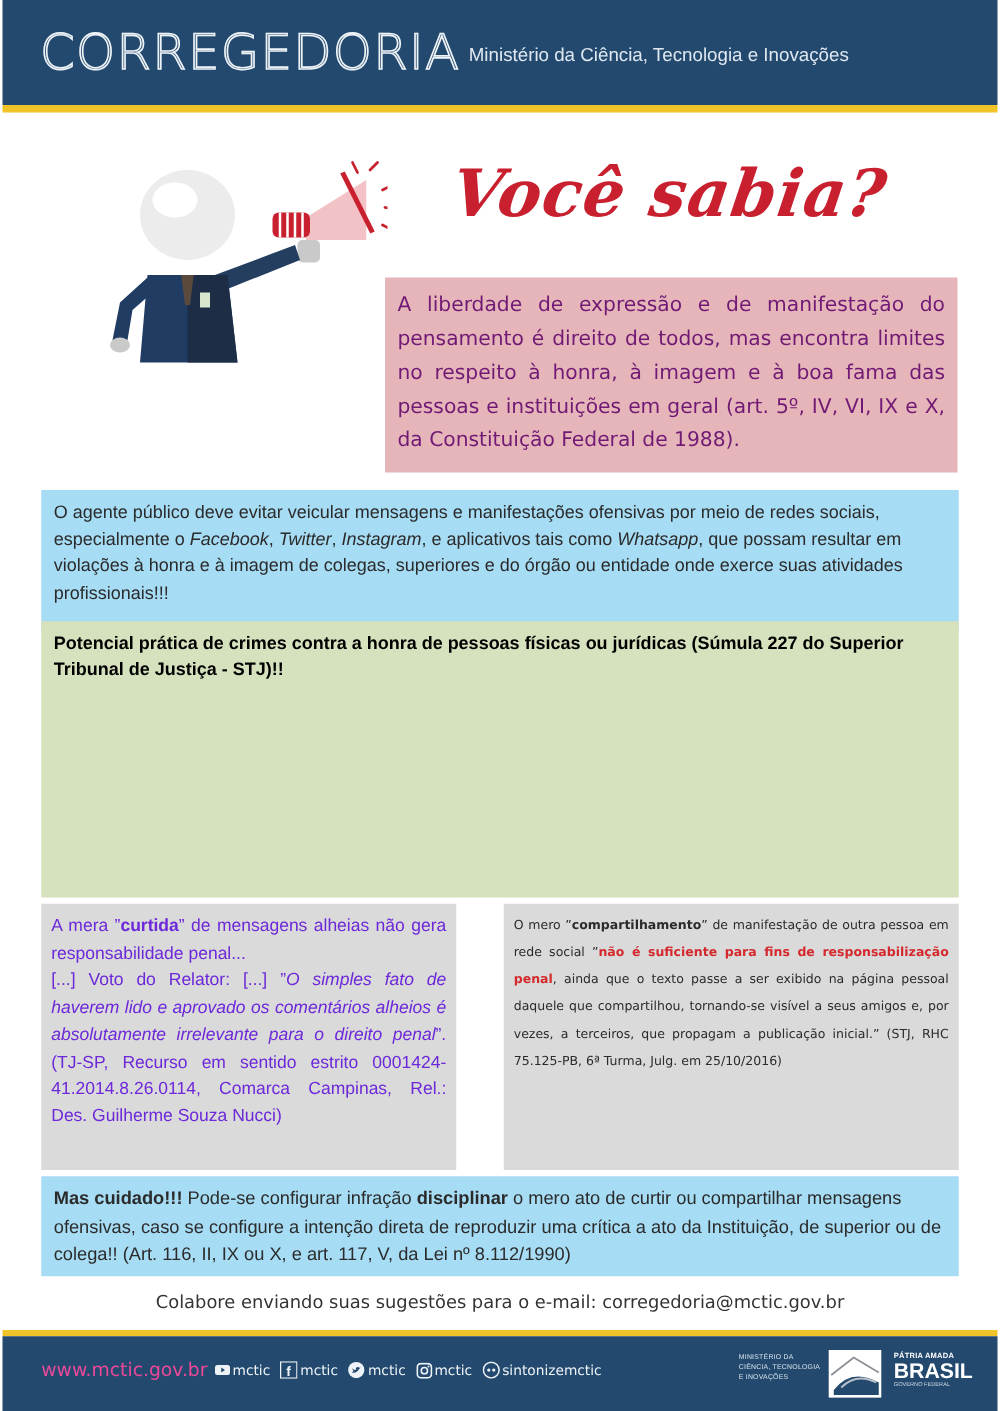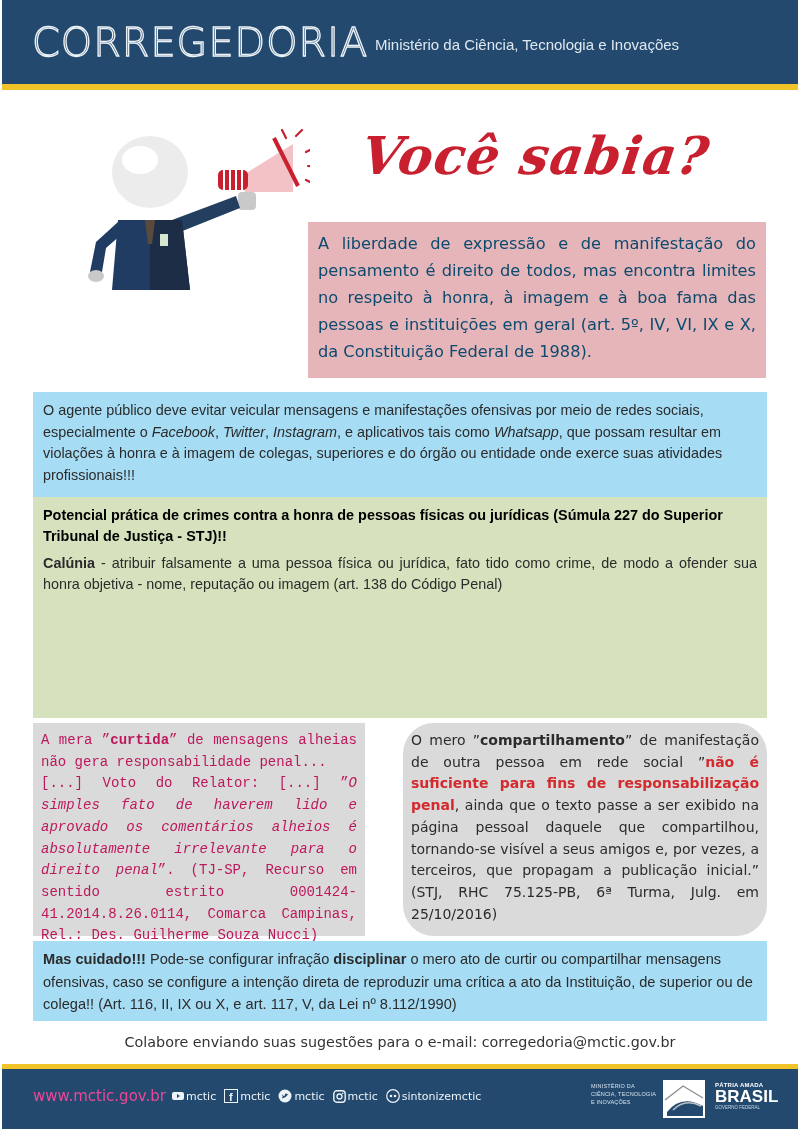--- a/index.html
+++ b/index.html
@@ -10,32 +10,32 @@
   .header { position: absolute; left: 2px; top: 0; width: 796px; height: 84px; background: #234a6e; }
   .header-stripe { position: absolute; left: 2px; top: 84px; width: 796px; height: 6px; background: #f0c428; }
   .brand { position: absolute; left: 30px; top: 20px; font-family: "DejaVu Sans", sans-serif; font-weight: 200; font-size: 39px; letter-spacing: 1px; color: #eef3f8; transform: scaleX(1.02); transform-origin: left; -webkit-text-stroke: 0.3px #234a6e; font-weight: 300; }
   .brand { color: transparent; -webkit-text-stroke: 1.3px #eef3f8; }
   .ministry { position: absolute; left: 373px; top: 36px; font-size: 15px; color: #dfe8f1; }
 
   
   .hero-fig { position: absolute; left: 60px; top: 122px; width: 250px; height: 170px; }
   .title { position: absolute; left: 362px; top: 125px; font-family: "DejaVu Serif", serif; font-style: italic; font-weight: bold; font-size: 52px; color: #c8202e; letter-spacing: 1px; transform: skewX(-8deg); }
 
-  .pink-box { position: absolute; left: 308px; top: 222px; width: 458px; height: 156px; background: #e6b5b9; padding: 8px 10px 0 10px; font-family: "DejaVu Sans", sans-serif; font-size: 16.2px; line-height: 27px; color: #0c4a6e; text-align: justify; text-align-last: left; }
+  .pink-box { position: absolute; left: 308px; top: 222px; width: 458px; height: 156px; background: #e6b5b9; padding: 8px 10px 0 10px; font-family: "DejaVu Sans", sans-serif; font-size: 16.2px; line-height: 27px; color: #701a75; text-align: justify; text-align-last: left; }
 
   .blue-box { position: absolute; left: 33px; top: 392px; width: 734px; height: 113px; background: #a6dcf4; padding: 8px 10px 0 10px; font-family: "Liberation Sans", sans-serif; font-size: 14.4px; line-height: 21.5px; color: #2b2b2b; }
   .blue-box i { font-style: italic; }
 
   .green-box { position: absolute; left: 33px; top: 497px; width: 734px; height: 221px; background: #d5e2bd; padding: 8px 10px 0 10px; font-family: "Liberation Sans", sans-serif; font-size: 14.4px; line-height: 21px; color: #2b2b2b; }
   .green-box .red-head { color: #000000; font-weight: bold; margin-bottom: 6px; }
   .green-box .crime { margin-bottom: 8px; text-align: justify; }
   .green-box .crime b { font-weight: bold; }
 
-  .gray-left { position: absolute; left: 33px; top: 723px; width: 332px; height: 213px; background: #d9dad9; padding: 7px 8px 0 8px; font-family: Liberation Mono, monospace; font-size: 14px; line-height: 21.7px; color: #be185d; text-align: justify; }
-  .gray-right { position: absolute; left: 403px; top: 723px; width: 364px; height: 213px; background: #d9dad9; padding: 7px 8px 0 8px; font-family: "DejaVu Sans", sans-serif; font-size: 14px; line-height: 21.7px; color: #2b2b2b; text-align: justify; border-radius: 31px; }
+  .gray-left { position: absolute; left: 33px; top: 723px; width: 332px; height: 213px; background: #d9dad9; padding: 7px 8px 0 8px; font-family: Liberation Sans, sans-serif; font-size: 14px; line-height: 21.7px; color: #6d28d9; text-align: justify; }
+  .gray-right { position: absolute; left: 403px; top: 723px; width: 364px; height: 213px; background: #d9dad9; padding: 7px 8px 0 8px; font-family: "DejaVu Sans", sans-serif; font-size: 10px; line-height: 21.7px; color: #2b2b2b; text-align: justify; }
   .gray-right .red { color: #d42a2e; font-weight: bold; }
 
   .blue-bottom { position: absolute; left: 33px; top: 941px; width: 734px; height: 80px; background: #a6dcf4; padding: 7px 10px 0 10px; font-family: "Liberation Sans", sans-serif; font-size: 14.6px; line-height: 22.5px; color: #2b2b2b; }
 
   .contact { position: absolute; left: 0; top: 1034px; width: 800px; text-align: center; font-family: "DejaVu Sans", sans-serif; font-size: 14.3px; color: #333; }
 
   .footer-stripe { position: absolute; left: 2px; top: 1064px; width: 796px; height: 5px; background: #f0c428; }
   .footer { position: absolute; left: 2px; top: 1069px; width: 796px; height: 60px; background: #234a6e; }
   .f-url { position: absolute; left: 33px; top: 1087px; font-family: "DejaVu Sans", sans-serif; font-size: 15px; color: #ec4899; text-align: center; }
   .socials { position: absolute; left: 172px; top: 1089px; display: flex; gap: 8px; align-items: center; }
@@ -98,21 +98,20 @@
 <div class="pink-box">
   <span>A liberdade de expressão e de manifestação do pensamento é direito de todos, mas encontra limites no respeito à honra, à imagem e à boa fama das pessoas e instituições em geral (art. 5º, IV, VI, IX e X, da Constituição Federal de 1988).</span>
 </div>
 
 <div class="blue-box">
   <span>O agente público deve evitar veicular mensagens e manifestações ofensivas por meio de redes sociais, especialmente o </span><i>Facebook</i><span>, </span><i>Twitter</i><span>, </span><i>Instagram</i><span>, e aplicativos tais como </span><i>Whatsapp</i><span>, que possam resultar em violações à honra e à imagem de colegas, superiores e do órgão ou entidade onde exerce suas atividades profissionais!!!</span>
 </div>
 
 <div class="green-box">
   <div class="red-head">Potencial prática de crimes contra a honra de pessoas físicas ou jurídicas (Súmula 227 do Superior Tribunal de Justiça - STJ)!!</div>
-  <div class="crime"><b>Calúnia</b><span> - atribuir falsamente a uma pessoa física ou jurídica, fato tido como crime, de modo a ofender sua honra objetiva - nome, reputação ou imagem  (art. 138 do Código Penal)</span></div>
 </div>
 
 <div class="gray-left">
   <span>A mera ”</span><b>curtida</b><span>” de mensagens alheias não gera responsabilidade penal...</span><br>
   <span>[...] Voto do Relator: [...] ”</span><i>O simples fato de haverem lido e aprovado os comentários alheios é absolutamente irrelevante para o direito penal</i><span>”. (TJ-SP, Recurso em sentido estrito 0001424-41.2014.8.26.0114, Comarca Campinas, Rel.: Des. Guilherme Souza Nucci)</span>
 </div>
 
 <div class="gray-right">
   <span>O mero ”</span><b>compartilhamento</b><span>” de manifestação de outra pessoa em rede social ”</span><span class="red">não é suficiente para fins de responsabilização penal</span><span>, ainda que o texto passe a ser exibido na página pessoal daquele que compartilhou, tornando-se visível a seus amigos e, por vezes, a terceiros, que propagam a publicação inicial.” (STJ, RHC 75.125-PB, 6ª Turma, Julg. em 25/10/2016)</span>
 </div>

